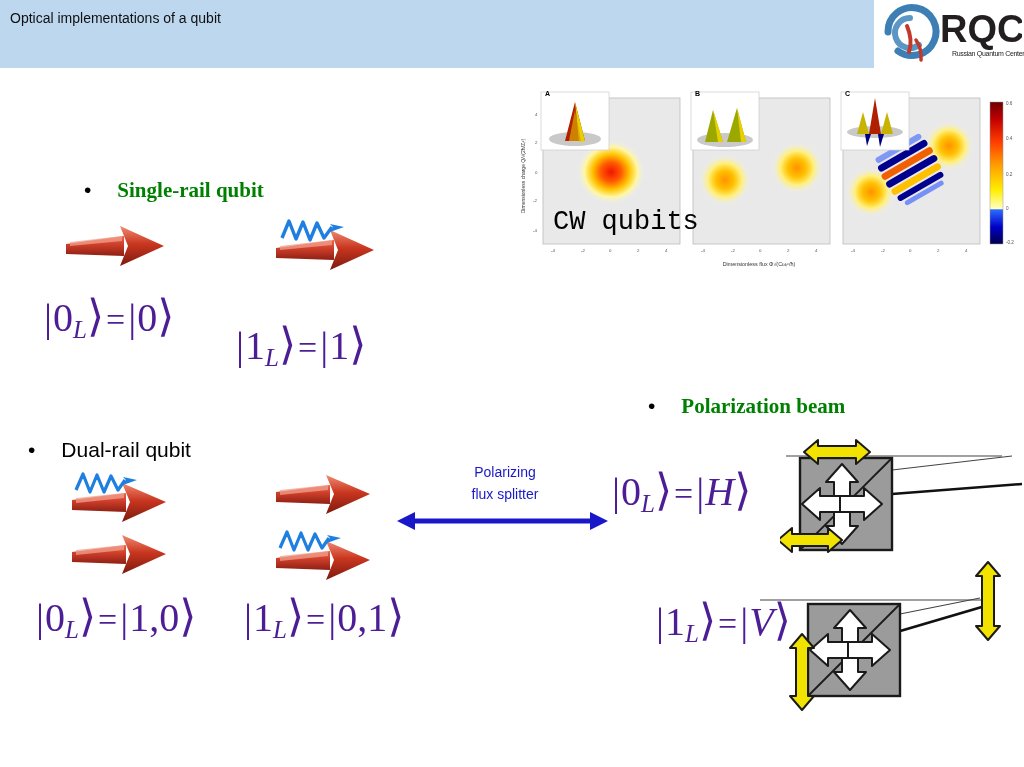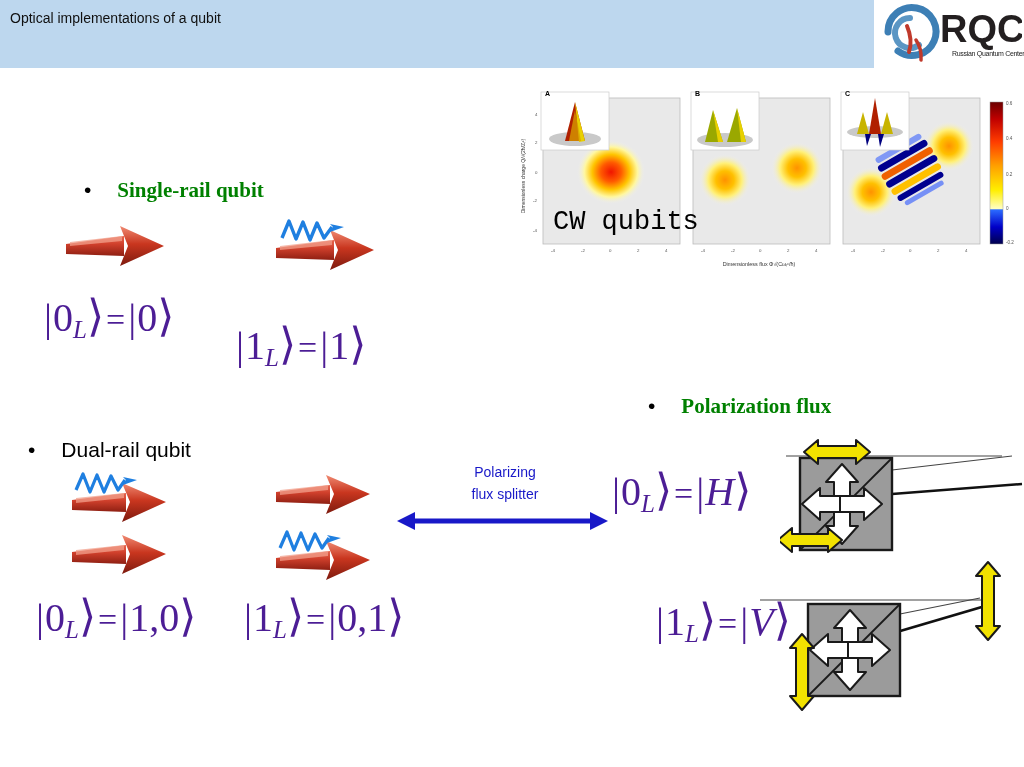--- a/index.html
+++ b/index.html
@@ -317,21 +317,21 @@
         <text x="509" y="92">0.2</text>
         <text x="509" y="126">0</text>
         <text x="509" y="160">-0.2</text>
       </g>
     </g>
   </svg>
 </div>
 <div id="cw-label">CW qubits</div>
 
 <div class="bullet-green" style="left:648px; top:394px;">
-  <span class="bullet-dot">•</span><span class="bullet-gap"></span><span>Polarization flux</span>
+  <span class="bullet-dot">•</span><span class="bullet-gap"></span><span>Polarization beam</span>
 </div>
 
 <div class="bullet-black" style="left:28px; top:438px;">
   <span class="bullet-dot">•</span><span class="bullet-gap"></span><span>Dual-rail qubit</span>
 </div>
 
 <div class="arrow-unit" style="left:68px; top:466px;">
   <svg width="118" height="62" viewBox="0 0 118 62">
     <path d="M4 34 L58 27 L58 46 L4 44 Z" fill="url(#rg1)"></path>
     <path d="M54 17 L98 36 L54 56 L62 36 Z" fill="url(#rg2)"></path>

